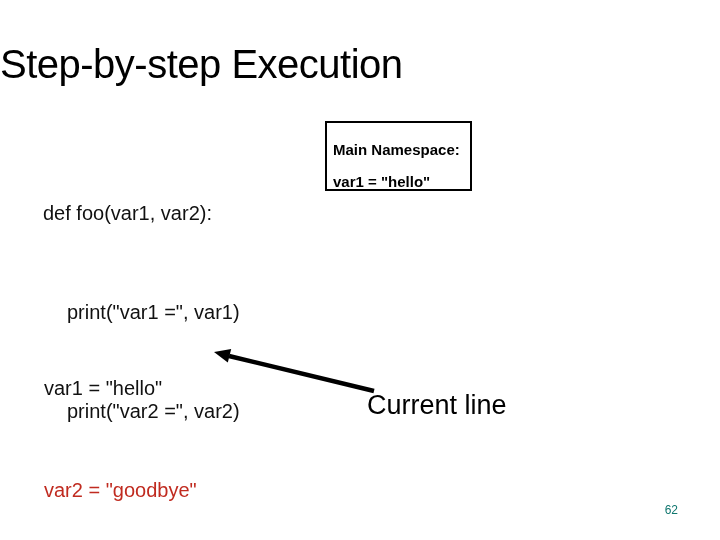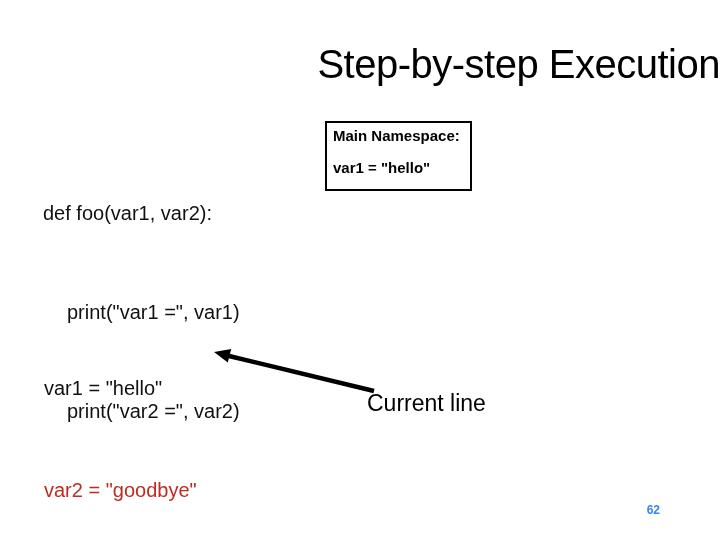--- a/index.html
+++ b/index.html
@@ -10,21 +10,21 @@
     background: #ffffff;
     overflow: hidden;
     font-family: "Liberation Sans", sans-serif;
   }
   .title {
     position: absolute;
     top: 42px;
     left: 0;
     width: 100%;
     margin: 0;
-    text-align: right;
+    text-align: left;
     font-size: 40px;
     font-weight: 400;
     letter-spacing: -0.5px;
     color: #000000;
     white-space: nowrap;
   }
   .code {
     position: absolute;
     color: #111111;
     font-size: 20px;
@@ -34,48 +34,47 @@
   .code-main { left: 44px; top: 303px; line-height: 34px; }
   .code-line.ind { padding-left: 24px; }
   .ns-box {
     position: absolute;
     left: 325px;
     top: 121px;
     width: 147px;
     height: 70px;
     box-sizing: border-box;
     border: 2px solid #000000;
-    padding: 4px 6px;
+    padding: 18px 6px;
     font-size: 15px;
     font-weight: 700;
     color: #000000;
     white-space: nowrap;
   }
   .ns-entry { margin-top: 15px; }
   .arrow-svg {
     position: absolute;
     left: 0; top: 0;
     width: 720px; height: 540px;
     pointer-events: none;
   }
   .current-line {
     position: absolute;
     left: 367px;
     top: 390px;
-    font-size: 23px;
+    font-size: 27px;
     color: #000000;
     white-space: nowrap;
   }
   .page-num {
     position: absolute;
-    right: 60px;
+    right: 42px;
     top: 503px;
     font-size: 12px;
-    color: #3b82f6;
-    font-weight: bold;
+    color: #0f766e;
   }
 </style>
 </head>
 <body>
 
 <div class="slide">
 
   <h1 class="title">Step-by-step Execution</h1>
 
   <div class="code code-top">

